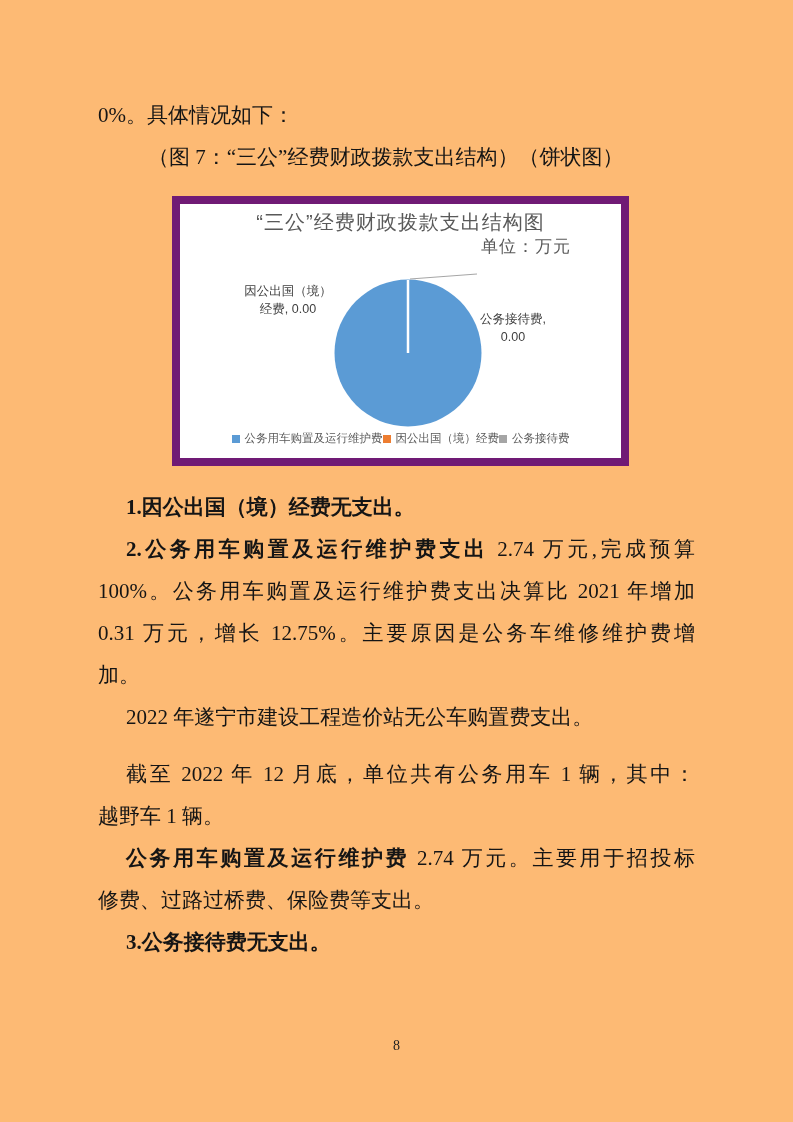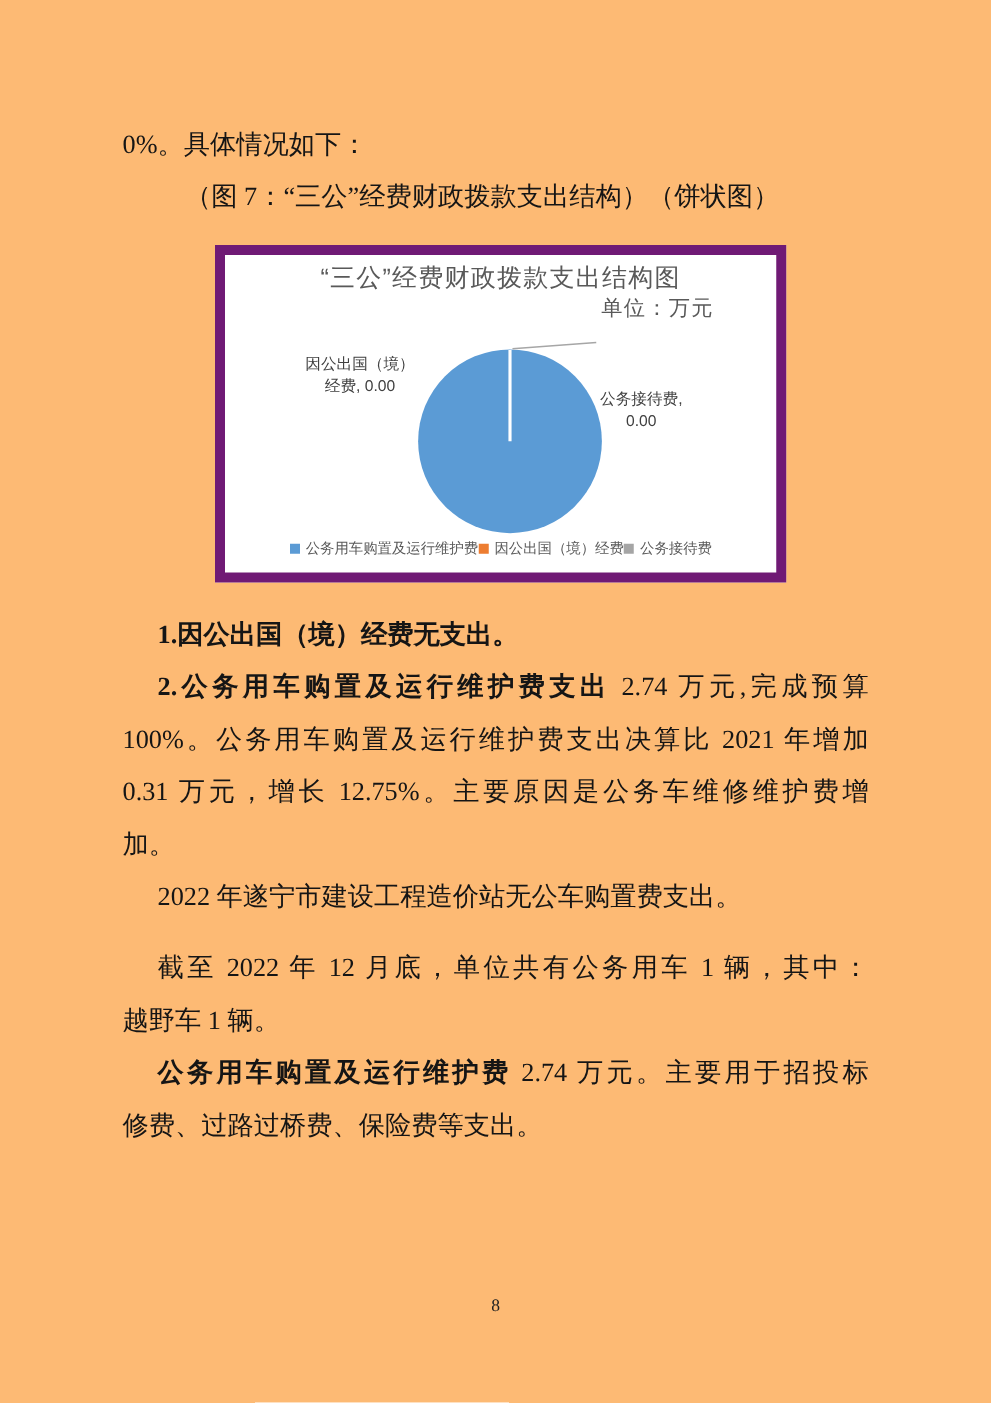--- a/index.html
+++ b/index.html
@@ -119,17 +119,18 @@
     <div class="line indent b">1.因公出国（境）经费无支出。</div>
     <div class="line fill indent"><span class="b">2.公务用车购置及运行维护费支出</span><span> 2.74 万元,完成预算</span></div>
     <div class="line fill">100%。公务用车购置及运行维护费支出决算比 2021 年增加</div>
     <div class="line fill">0.31 万元，增长 12.75%。主要原因是公务车维修维护费增</div>
     <div class="line">加。</div>
     <div class="line indent">2022 年遂宁市建设工程造价站无公车购置费支出。</div>
     <div class="line fill indent gap-before">截至 2022 年 12 月底，单位共有公务用车 1 辆，其中：</div>
     <div class="line">越野车 1 辆。</div>
     <div class="line fill indent"><span class="b">公务用车购置及运行维护费</span><span> 2.74 万元。主要用于招投标</span></div>
     <div class="line">修费、过路过桥费、保险费等支出。</div>
+    <div class="line indent b">3.公务接待费无支出。</div>
   </div>
 
   <div class="page-number">8</div>
 
 </div>
 
 </body></html>

